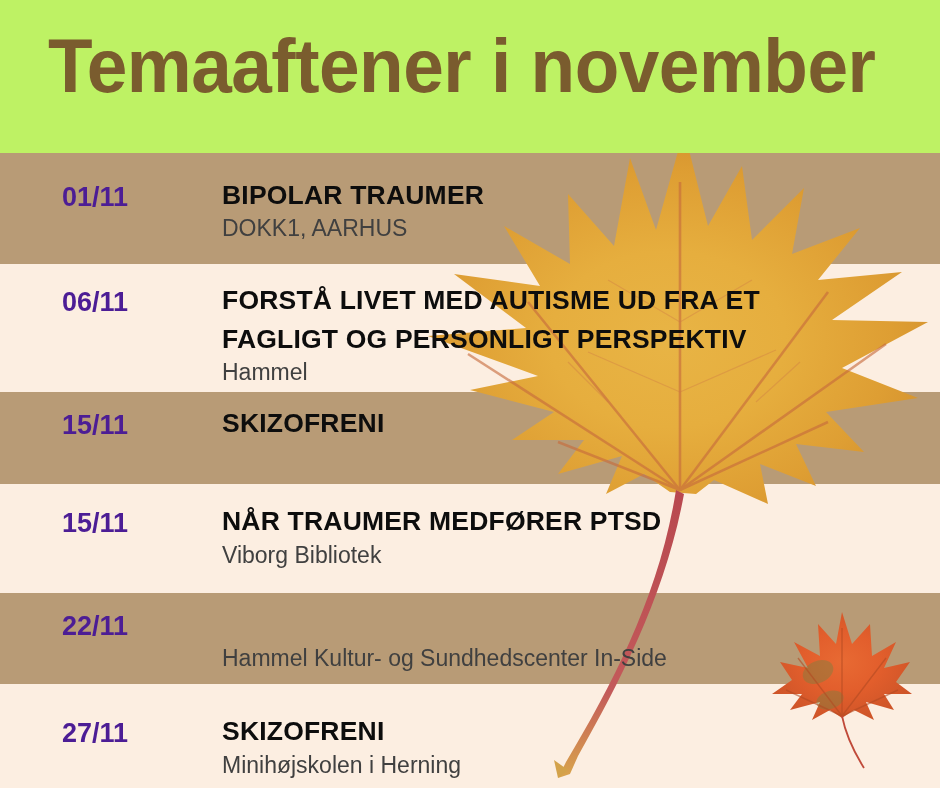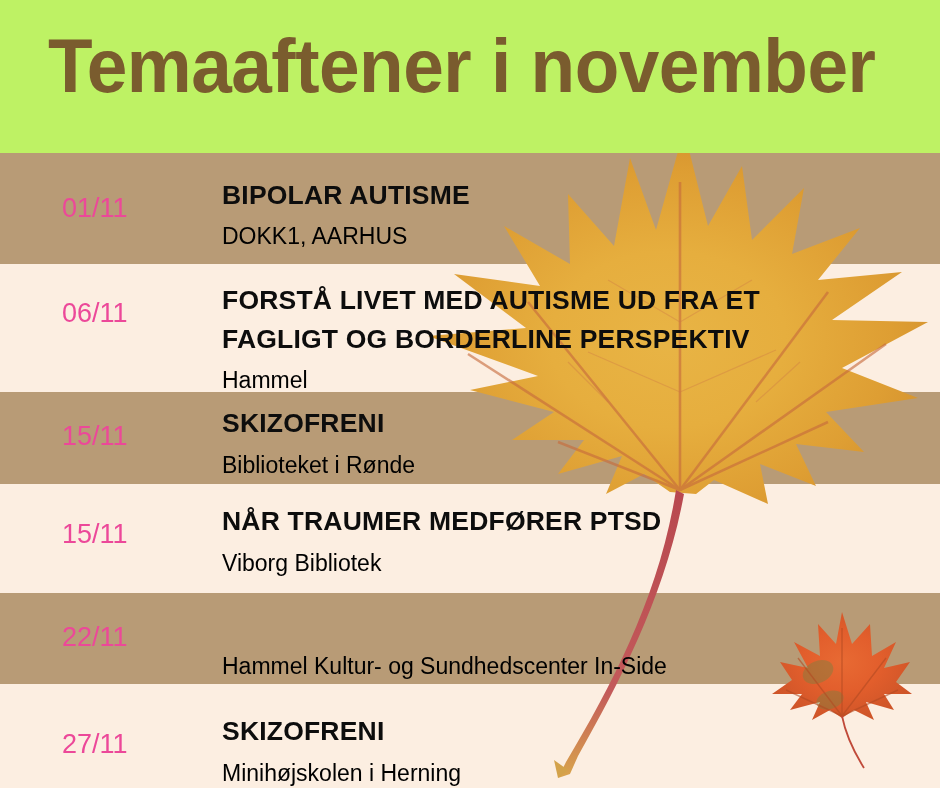--- a/index.html
+++ b/index.html
@@ -58,45 +58,43 @@
     pointer-events: none;
   }
   .row-inner {
     position: relative;
     height: 100%;
   }
   .date {
     position: absolute;
     left: 62px;
     font-size: 27px;
-    font-weight: normal;
-    color: #ec4899;
+    font-weight: bold;
+    color: #4c1d95;
     letter-spacing: 0px;
     white-space: nowrap;
-    margin-top: 11px;
   }
   .event-title {
     position: absolute;
     left: 222px;
     font-size: 26.5px;
     line-height: 39px;
     font-weight: bold;
     color: #0d0d0d;
     letter-spacing: 0.2px;
     white-space: pre-line;
   }
   .event-place {
     position: absolute;
     left: 222px;
     font-size: 23px;
     line-height: 30px;
     font-weight: normal;
-    color: #000000;
+    color: #404040;
     white-space: nowrap;
-    margin-top: 8px;
   }
 
   
   #leaf-big {
     position: absolute;
     left: 408px;
     top: 122px;
     width: 540px;
     height: 660px;
     z-index: 3;
@@ -196,39 +194,38 @@
     <path d="M70 106 C 74 126, 82 142, 92 158" stroke="#C04A3A" stroke-width="1.8" fill="none"></path>
   </svg>
 
   <div id="title-bar">
     <div id="poster-title">Temaaftener i november</div>
   </div>
 
   <div class="row-content" style="top:153px;height:111px;">
     <div class="row-inner">
       <span class="date" style="top:29px;">01/11</span>
-      <span class="event-title" style="top:23px;">BIPOLAR AUTISME</span>
+      <span class="event-title" style="top:23px;">BIPOLAR TRAUMER</span>
       <span class="event-place" style="top:60px;">DOKK1, AARHUS</span>
     </div>
   </div>
 
   <div class="row-content" style="top:264px;height:128px;">
     <div class="row-inner">
       <span class="date" style="top:23px;">06/11</span>
       <span class="event-title" style="top:17px;">FORSTÅ LIVET MED AUTISME UD FRA ET
-FAGLIGT OG BORDERLINE PERSPEKTIV</span>
+FAGLIGT OG PERSONLIGT PERSPEKTIV</span>
       <span class="event-place" style="top:93px;">Hammel</span>
     </div>
   </div>
 
   <div class="row-content" style="top:392px;height:92px;">
     <div class="row-inner">
       <span class="date" style="top:18px;">15/11</span>
       <span class="event-title" style="top:12px;">SKIZOFRENI</span>
-      <span class="event-place" style="top:50px;">Biblioteket i Rønde</span>
     </div>
   </div>
 
   <div class="row-content" style="top:484px;height:109px;">
     <div class="row-inner">
       <span class="date" style="top:24px;">15/11</span>
       <span class="event-title" style="top:18px;">NÅR TRAUMER MEDFØRER PTSD</span>
       <span class="event-place" style="top:56px;">Viborg Bibliotek</span>
     </div>
   </div>

